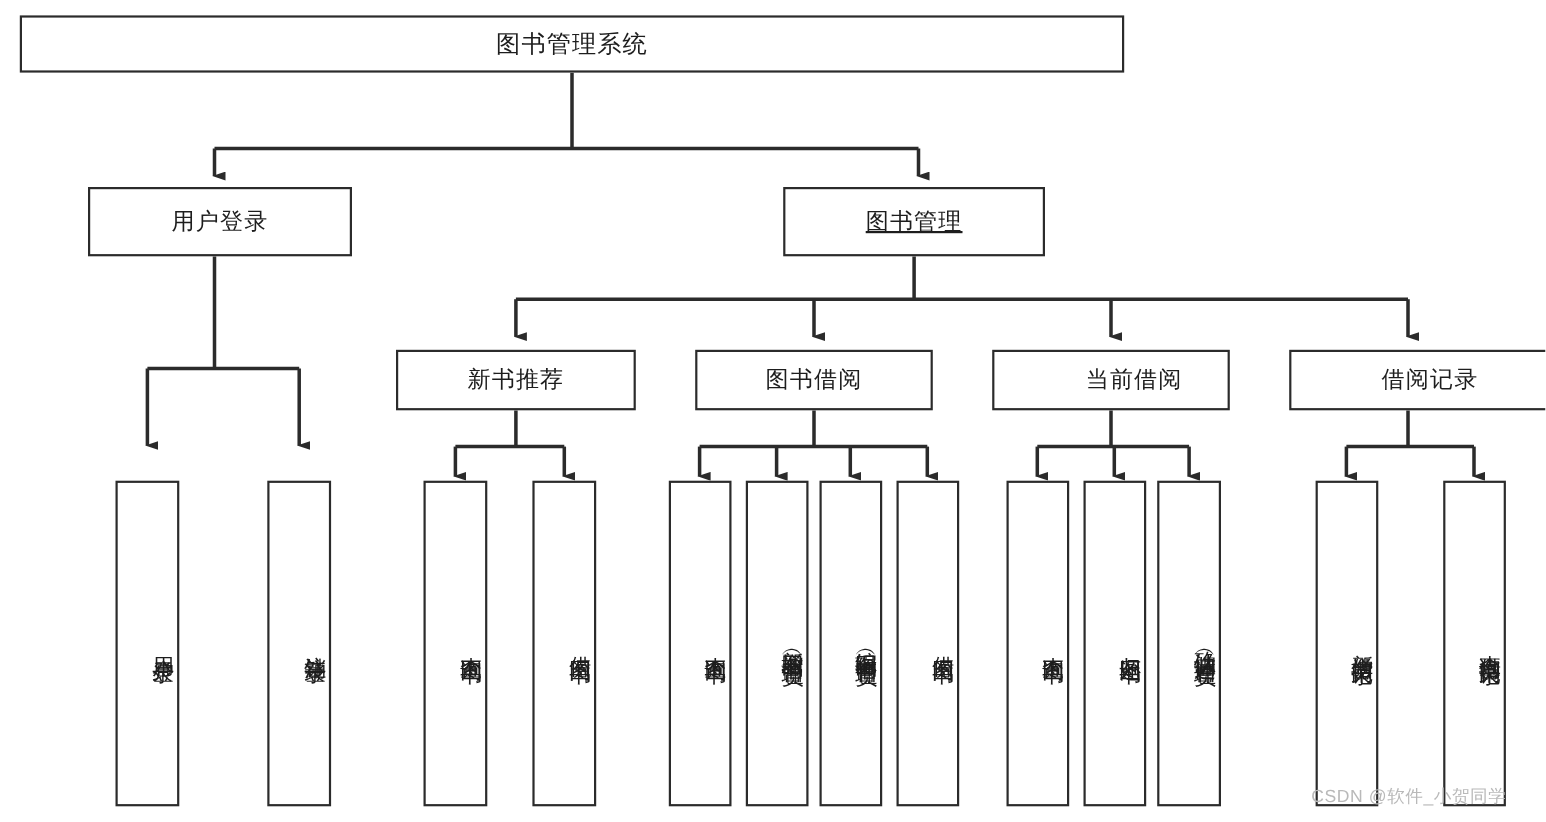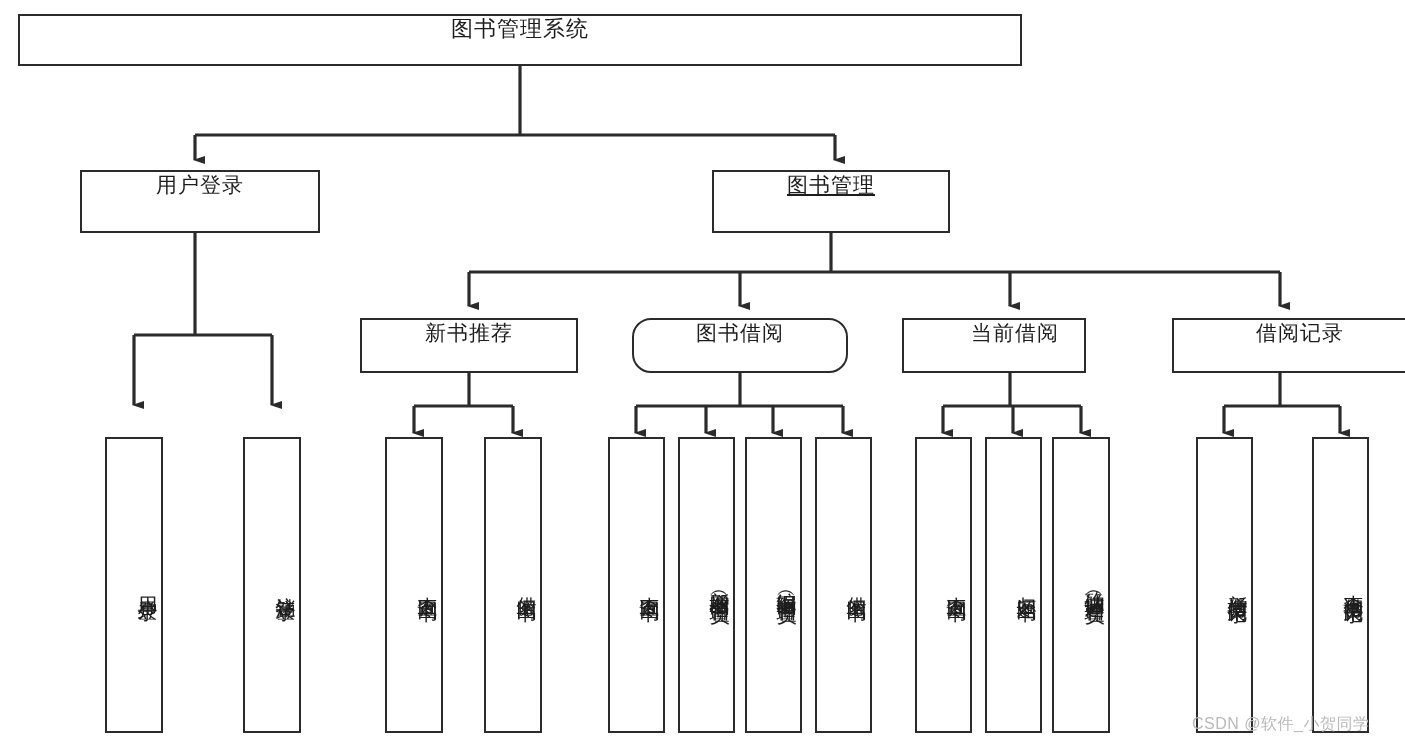--- a/index.html
+++ b/index.html
@@ -25,20 +25,21 @@
     width: 1405px;
     height: 747px;
     pointer-events: none;
   }
   .node {
     position: absolute;
     box-sizing: border-box;
     background: #ffffff;
     border: 2px solid #2b2b2b;
     display: flex;
+    align-items: center;
     justify-content: center;
     color: #1d1d1d;
   }
   .node.horizontal {
     font-size: 21px;
     letter-spacing: 1px;
     line-height: 1.2;
     white-space: nowrap;
   }
   .node.vertical {
@@ -132,24 +133,24 @@
   <div class="node horizontal" style="left:80px; top:170px; width:240px; height:63px;">
     <span class="node-label">用户登录</span>
   </div>
   <div class="node horizontal" style="left:712px; top:170px; width:238px; height:63px;text-decoration:underline;">
     <span class="node-label">图书管理</span>
   </div>
 
   <div class="node horizontal" style="left:360px; top:318px; width:218px; height:55px;">
     <span class="node-label">新书推荐</span>
   </div>
-  <div class="node horizontal" style="left:632px; top:318px; width:216px; height:55px;border-radius:19px;">
+  <div class="node horizontal" style="left:632px; top:318px; width:216px; height:55px;">
     <span class="node-label">图书借阅</span>
   </div>
-  <div class="node horizontal" style="left:902px; top:318px; width:184px; height:55px;padding-left:42px;">
+  <div class="node horizontal" style="left:902px; top:318px; width:216px; height:55px;padding-left:42px;">
     <span class="node-label">当前借阅</span>
   </div>
   <div class="node horizontal" style="left:1172px; top:318px; width:256px; height:55px;">
     <span class="node-label">借阅记录</span>
   </div>
 
   <div class="node vertical" style="left:105px; top:437px; width:58px; height:296px;">
     <span class="node-label">用户登录</span>
   </div>
   <div class="node vertical" style="left:243px; top:437px; width:58px; height:296px;">

